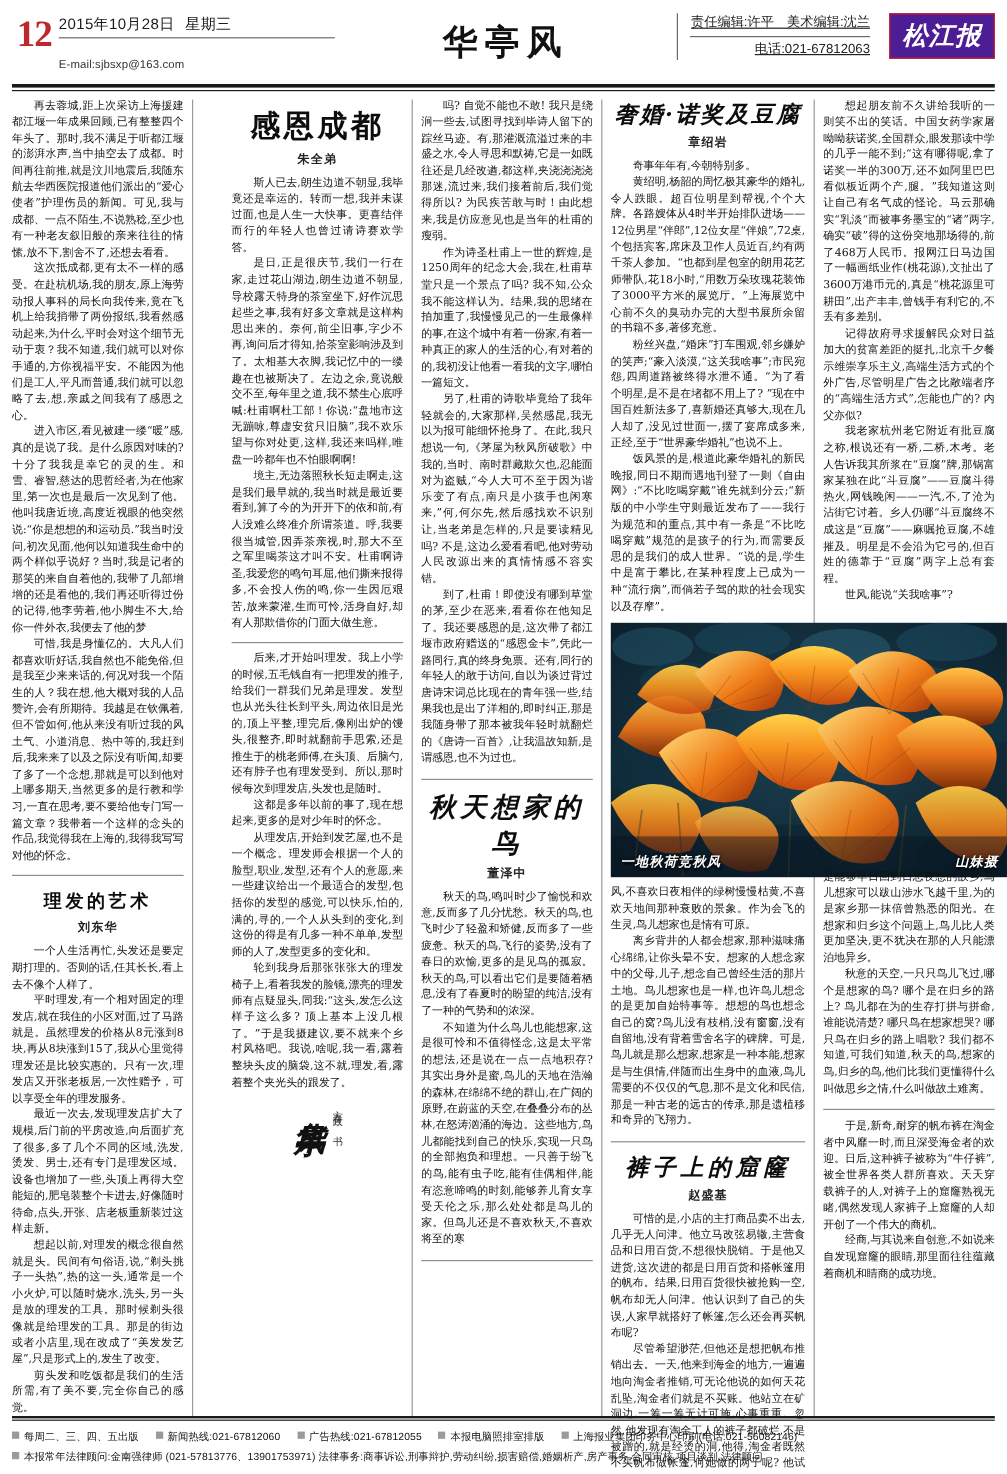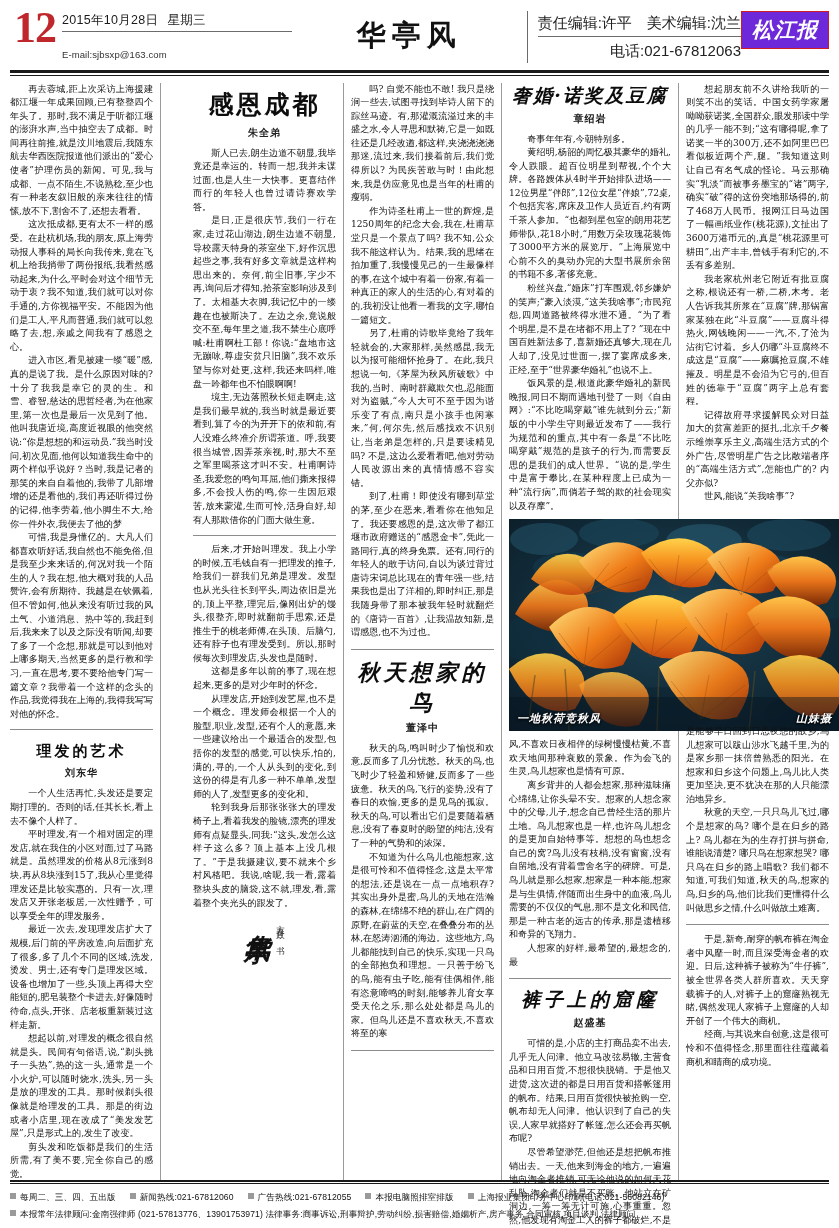--- a/index.html
+++ b/index.html
@@ -14,21 +14,21 @@
   }
   .page{width:839px;height:1228px;position:relative;box-sizing:border-box;padding:0 10px;}
 
   
   .masthead{
     position:relative;height:58px;display:flex;align-items:flex-start;
     padding-top:8px;
   }
   .page-number{
     font-family:"Liberation Serif","DejaVu Serif",serif;
-    font-size:44px;font-weight:700;color:#c0272d;
+    font-size:31px;font-weight:700;color:#c0272d;
     line-height:40px;letter-spacing:-1px;
     padding-left:4px;padding-right:6px;
   }
   .head-date-block{flex:0 0 auto;padding-top:4px;min-width:230px;}
   .head-date{
     font-size:12.5px;color:#1a1a1a;letter-spacing:.3px;
     border-bottom:1.2px solid #6b6b6b;padding-bottom:2px;
     font-family:"Liberation Sans","DejaVu Sans",sans-serif;
     white-space:nowrap;
   }
@@ -41,29 +41,30 @@
     flex:1 1 auto;text-align:center;
     font-size:29px;font-weight:700;letter-spacing:6px;
     color:#111;padding-top:8px;
     font-family:"DejaVu Serif","Liberation Serif",serif;
   }
   .head-right{
     flex:0 0 auto;display:flex;align-items:flex-start;
     padding-top:3px;
   }
   .head-editors{
-    text-align:right;font-size:15px;color:#222;line-height:1.55;
+    text-align:right;font-size:11px;color:#222;line-height:1.55;
     font-family:"Liberation Sans","DejaVu Sans",sans-serif;
-    border-left:1.2px solid #6b6b6b;padding-left:10px;padding-right:0;
+    border-left:1.2px solid #6b6b6b;padding-left:10px;padding-right:16px;
     min-width:150px;
+    text-decoration:underline;
   }
   .head-editors .l1{border-bottom:1.2px solid #6b6b6b;padding-bottom:2px;}
   .head-editors .l2{padding-top:2px;}
   .brand-box{
-    width:88px;height:38px;background:#6d28d9;
+    width:88px;height:38px;background:#4c1d95;
     display:flex;align-items:center;justify-content:center;
     color:#fff;font-size:21px;font-weight:700;letter-spacing:1px;
     font-family:"DejaVu Serif","Liberation Serif",serif;
     font-style:italic;
     box-shadow:inset 0 0 0 1px #cf1c24;
   }
   .rule-thick{border-top:3px solid #1a1a1a;margin:4px 0 0 0;}
   .rule-thin{border-top:1px solid #1a1a1a;margin-top:1.5px;}
 
   
@@ -363,21 +364,20 @@
           </svg>
           <div class="cap-left">一地秋荷竞秋风</div>
           <div class="cap-right">山妹摄</div>
         </div>
       </div>
 
       <div class="zone" style="margin-top:2px;">
         <div class="txt">
           <p style="text-indent:0;">风,不喜欢日夜相伴的绿树慢慢枯黄,不喜欢天地间那种衰败的景象。作为会飞的生灵,鸟儿想家也是情有可原。</p>
           <p>离乡背井的人都会想家,那种滋味痛心绵绵,让你头晕不安。想家的人想念家中的父母,儿子,想念自己曾经生活的那片土地。鸟儿想家也是一样,也许鸟儿想念的是更加自始特事等。想想的鸟也想念自己的窝?鸟儿没有枝梢,没有窗窗,没有自留地,没有背着雪舍名字的碑牌。可是,鸟儿就是那么想家,想家是一种本能,想家是与生俱情,伴随而出生身中的血液,鸟儿需要的不仅仅的气息,那不是文化和民信,那是一种古老的远古的传承,那是遗植移和奇异的飞翔力。</p>
-          <p>人想家的好样,最希望的,最想念的,最</p>
         </div>
       </div>
 
       <div class="sep-h2"></div>
 
       <div class="zone">
         <div class="headline h-calli" style="font-size:19px;">裤子上的窟窿</div>
         <div class="byline">赵盛基</div>
         <div class="txt">
           <p>可惜的是,小店的主打商品卖不出去,几乎无人问津。他立马改弦易辙,主营食品和日用百货,不想很快脱销。于是他又进货,这次进的都是日用百货和搭帐篷用的帆布。结果,日用百货很快被抢购一空,帆布却无人问津。他认识到了自己的失误,人家早就搭好了帐篷,怎么还会再买帆布呢?</p>
@@ -386,41 +386,41 @@
       </div>
     </div>
 
     <div class="vsep"></div>
 
     <div class="col" style="width:162px;">
 
       <div class="zone">
         <div class="txt">
           <p>想起朋友前不久讲给我听的一则笑不出的笑话。中国女药学家屠呦呦获诺奖,全国群众,眼发那读中学的几乎一能不到;“这有哪得呢,拿了诺奖一半的300万,还不如阿里巴巴看似板近两个产,腿。”我知道这则让自己有名气成的怪论。马云那确实“乳淡“而被事务墨宝的“诸”两字,确实“破”得的这份突地那场得的,前了468万人民币。报网江日马边国了一幅画纸业作(桃花源),文扯出了3600万港币元的,真是“桃花源里可耕田”,出产丰丰,曾钱手有利它的,不丢有多差别。</p>
+          <p>记得故府寻求援解民众对日益加大的贫富差距的挺扎,北京千夕餐示维崇享乐主义,高端生活方式的个外广告,尽管明星广告之比敞端者序的“高端生活方式”,怎能也广的? 内父亦似?</p>
           <p>我老家杭州老它附近有批豆腐之称,根说还有一桥,二桥,木考。老人告诉我其所浆在“豆腐”牌,那锅富家某独在此“斗豆腐”——豆腐斗得热火,网钱晚闲——一汽,不,了沧为沾街它讨着。乡人仍哪“斗豆腐终不成这是“豆腐”——麻嘱抢豆腐,不雄摧及。明星是不会沿为它弓的,但百姓的德靠于“豆腐”两字上总有套程。</p>
-          <p>记得故府寻求援解民众对日益加大的贫富差距的挺扎,北京千夕餐示维崇享乐主义,高端生活方式的个外广告,尽管明星广告之比敞端者序的“高端生活方式”,怎能也广的? 内父亦似?</p>
           <p>世风,能说“关我啥事”?</p>
         </div>
       </div>
 
       <div style="height:219px;"></div>
 
       <div class="zone" style="margin-top:2px;">
         <div class="txt">
           <p style="text-indent:0;">是能够早日回到日思夜想的故乡,鸟儿想家可以跋山涉水飞越千里,为的是家乡那一抹倍曾熟悉的阳光。在想家和归乡这个问题上,鸟儿比人类更加坚决,更不犹决在那的人只能漂泊地异乡。</p>
           <p>秋意的天空,一只只鸟儿飞过,哪个是想家的鸟? 哪个是在归乡的路上? 鸟儿都在为的生存打拼与拼命,谁能说清楚? 哪只鸟在想家想哭? 哪只鸟在归乡的路上唱歌? 我们都不知道,可我们知道,秋天的鸟,想家的鸟,归乡的鸟,他们比我们更懂得什么叫做思乡之情,什么叫做故土难离。</p>
         </div>
       </div>
 
       <div class="sep-h2"></div>
 
       <div class="zone">
         <div class="txt">
           <p>于是,新奇,耐穿的帆布裤在淘金者中风靡一时,而且深受海金者的欢迎。日后,这种裤子被称为“牛仔裤”,被全世界各类人群所喜欢。天天穿载裤子的人,对裤子上的窟窿熟视无睹,偶然发现人家裤子上窟窿的人却开创了一个伟大的商机。</p>
-          <p>经商,与其说来自创意,这是很可怜和不值得怪念,那里面往往蕴藏着商机和睛商的成功境。</p>
+          <p>经商,与其说来自创意,不如说来自发现窟窿的眼睛,那里面往往蕴藏着商机和睛商的成功境。</p>
         </div>
       </div>
     </div>
 
   </div>
 
   <div class="footer">
     <div class="rule-top"></div>
     <div class="rule-top2"></div>
 

